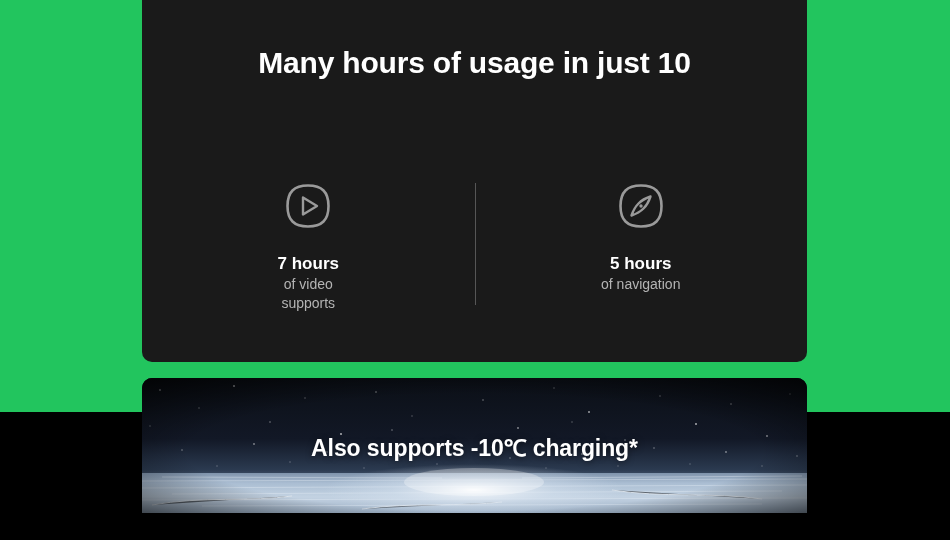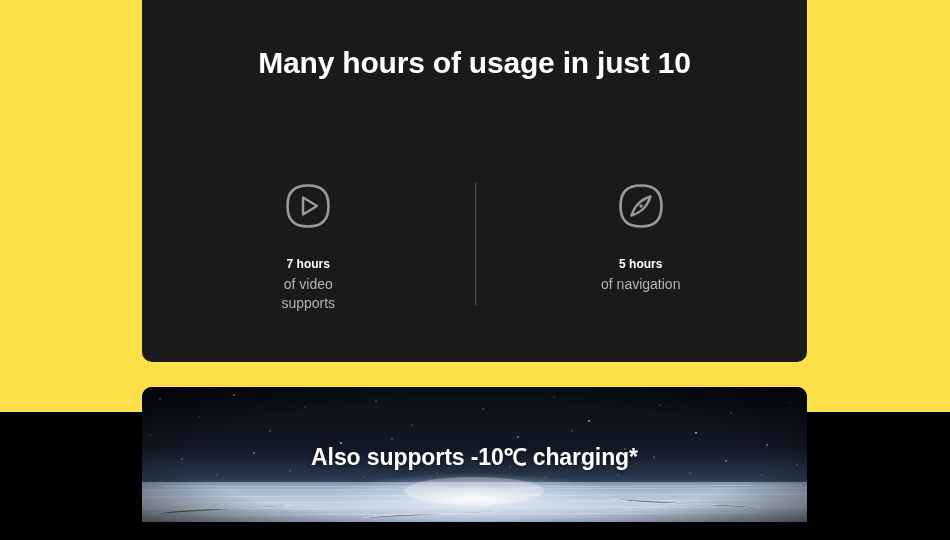--- a/index.html
+++ b/index.html
@@ -14,21 +14,21 @@
     font-family: "Liberation Sans", sans-serif;
     position: relative;
   }
 
   
   #stage {
     position: absolute;
     left: 0; top: 0;
     width: 950px;
     height: 412px;
-    background: #fde047;
+    background: #22c55e;
   }
 
   
   .feature-card {
     position: absolute;
     left: 142px;
     top: 0px;
     width: 665px;
     height: 362px;
     background: #1a1a1a;
@@ -84,40 +84,40 @@
     justify-content: center;
     margin-top: 2px;
   }
   .spec-icon svg {
     display: block;
   }
 
   .spec-value {
     margin-top: 20px;
     color: #ffffff;
-    font-size: 12px;
+    font-size: 17px;
     font-weight: bold;
     line-height: 20px;
     white-space: nowrap;
     text-align: center;
   }
   .spec-label {
     margin-top: 2px;
     color: #b4b4b4;
     font-size: 14px;
     line-height: 17px;
     text-align: left;
     white-space: nowrap;
   }
 
   
   .cold-banner {
     position: absolute;
     left: 142px;
-    top: 387px;
+    top: 378px;
     width: 665px;
     height: 135px;
     border-top-left-radius: 10px;
     border-top-right-radius: 10px;
     overflow: hidden;
     background: #0d1119;
   }
   .cold-banner .bg-svg {
     position: absolute;
     left: 0; top: 0;

